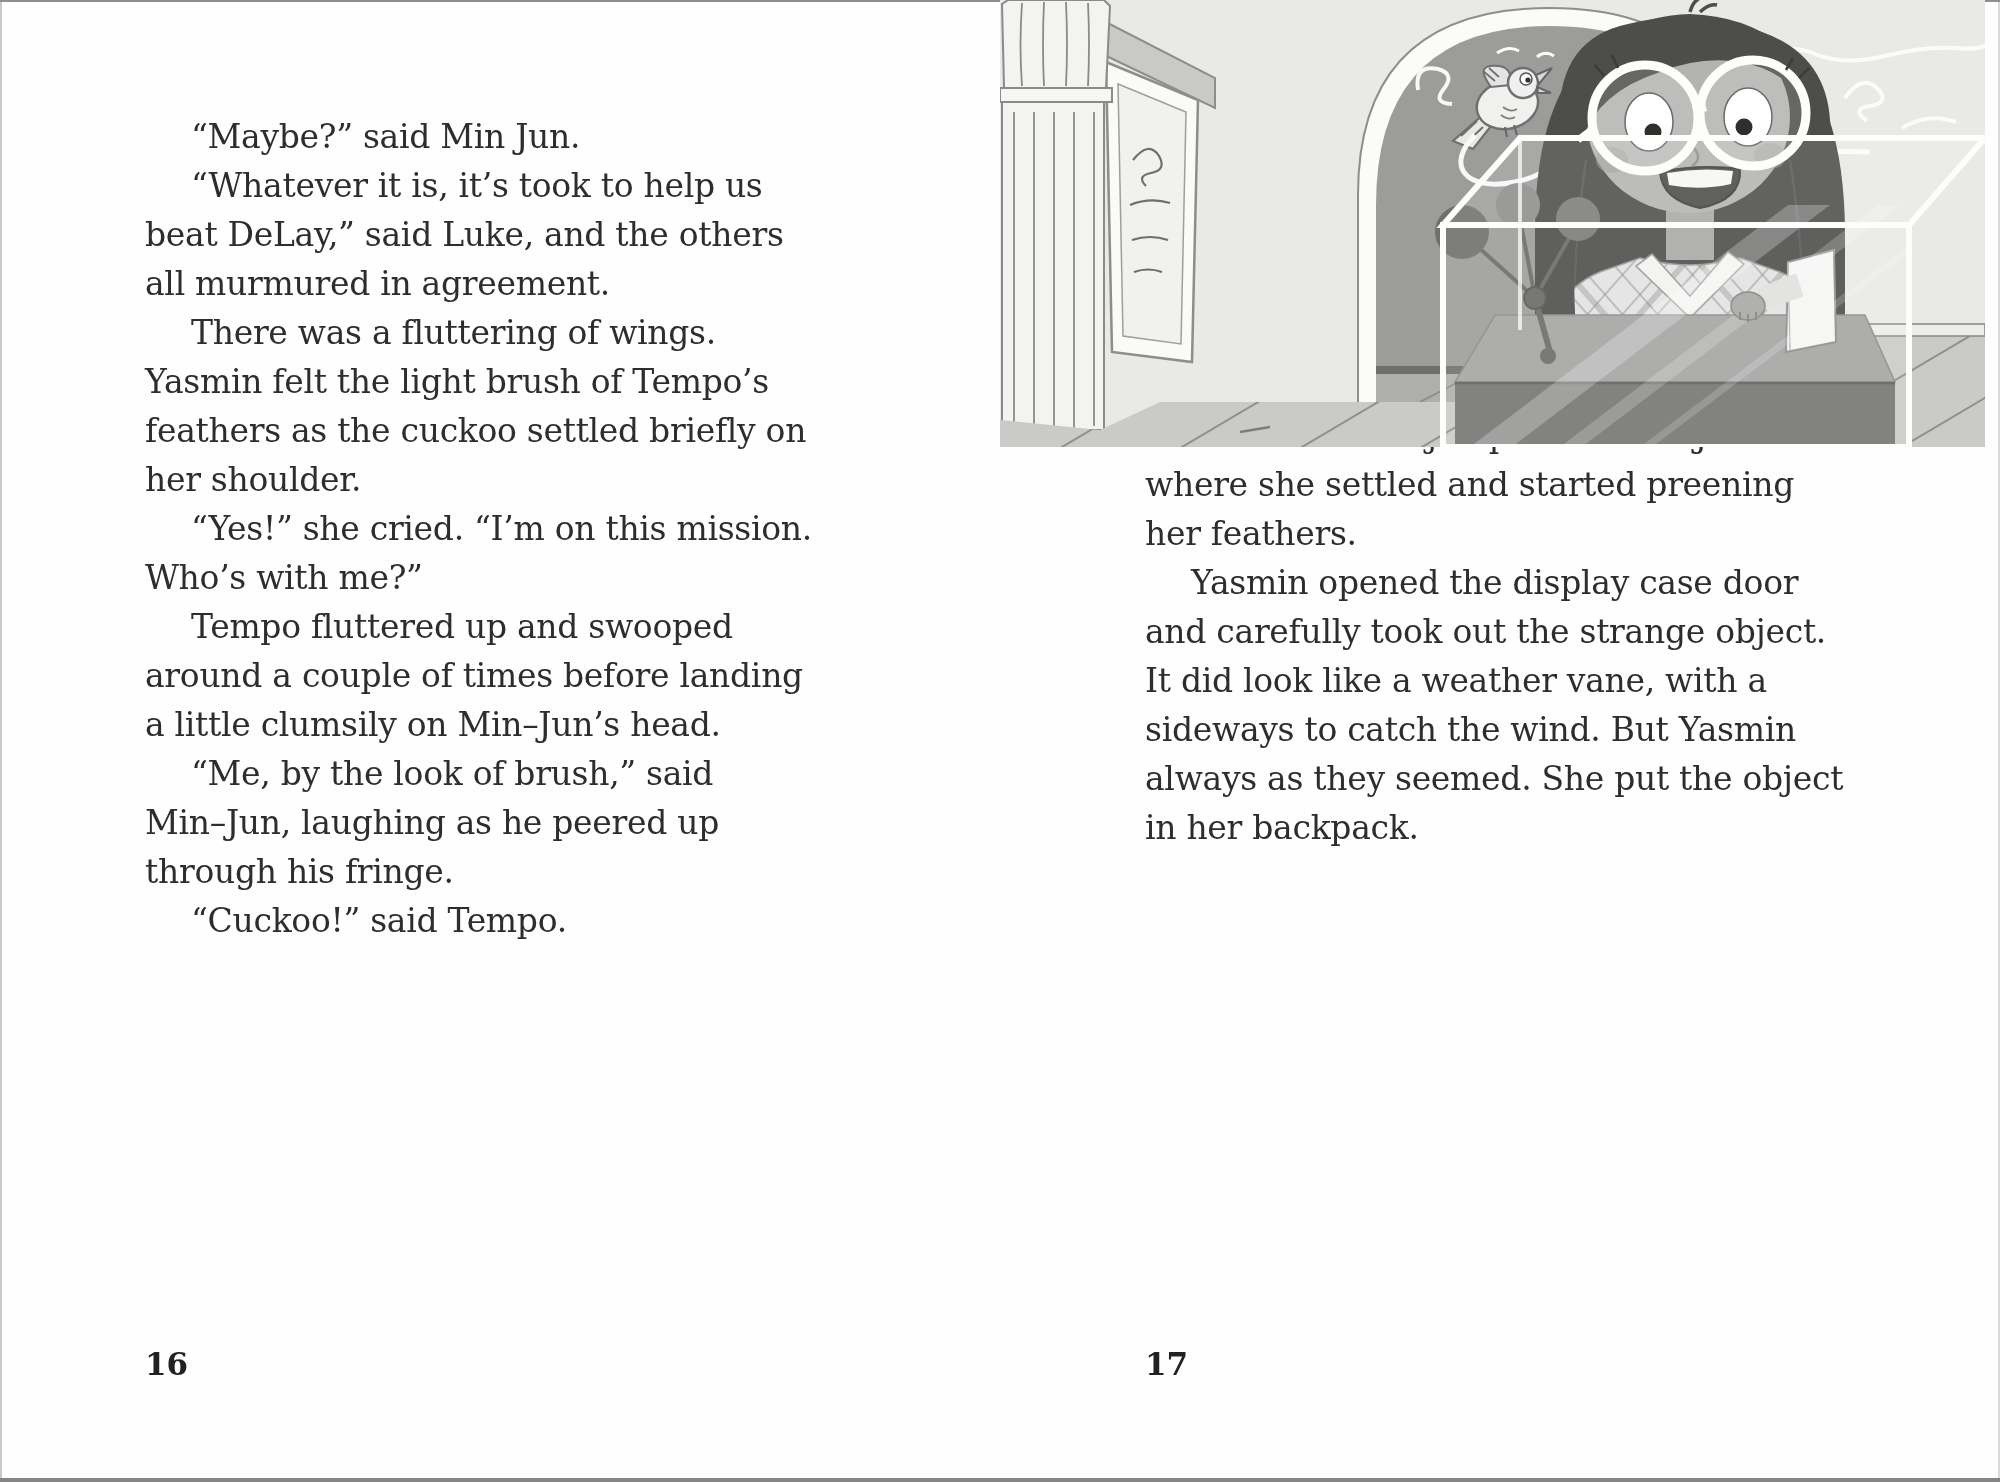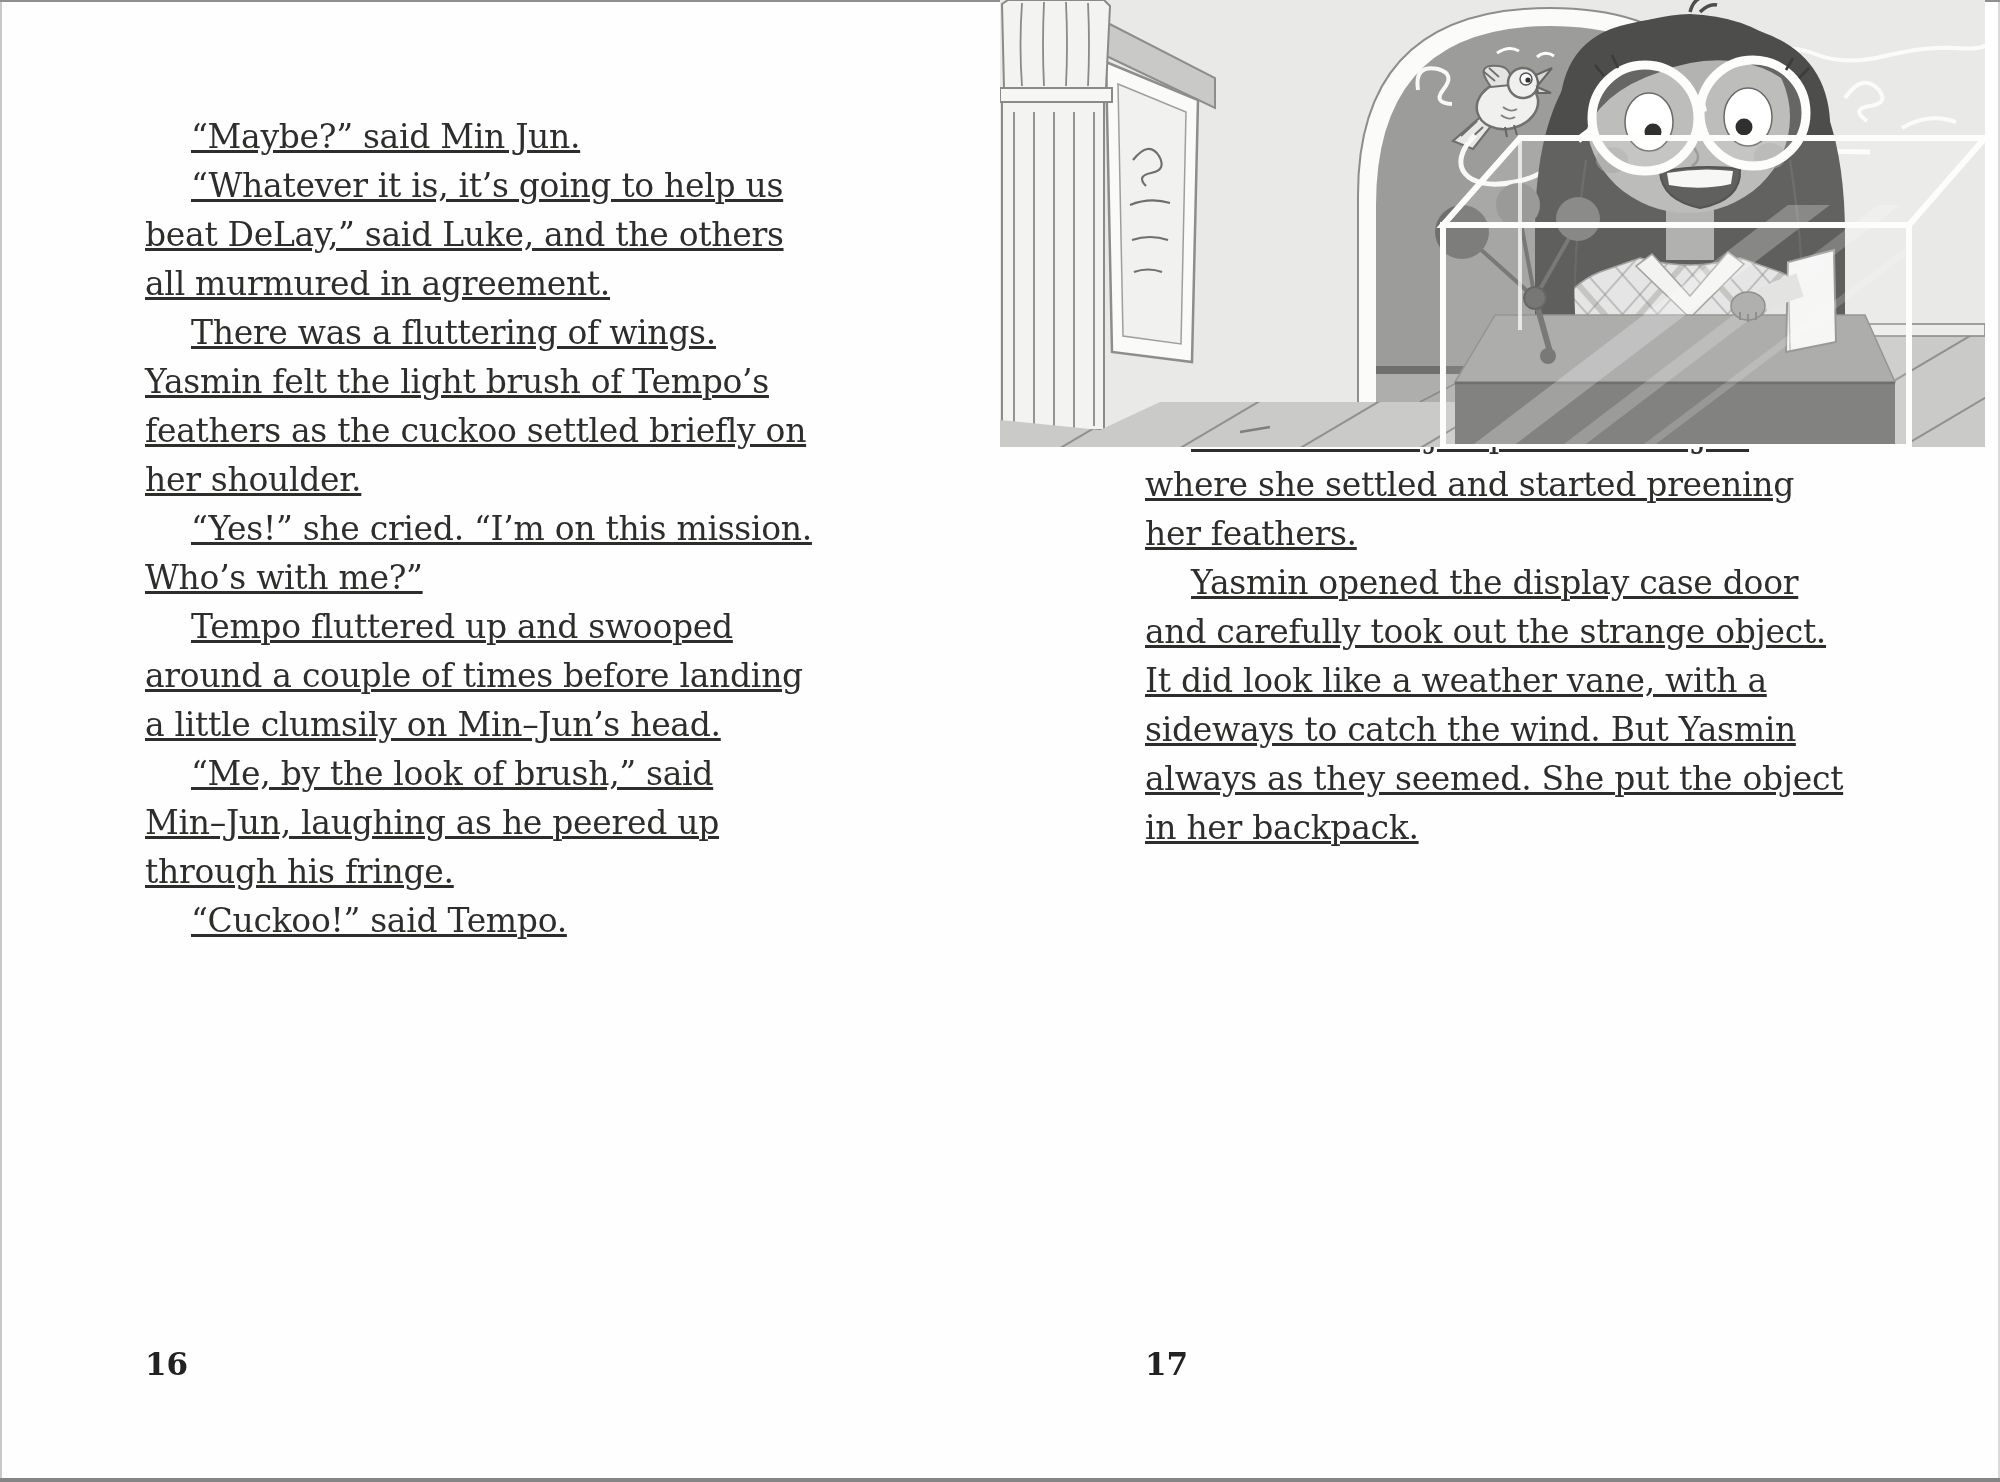--- a/index.html
+++ b/index.html
@@ -2,36 +2,36 @@
 <html><head>
 <meta charset="utf-8">
 <style>
   html,body{margin:0;padding:0;}
   body{
     width:2000px;height:1482px;position:relative;background:#fefefe;
     font-family:"DejaVu Serif", serif;
     box-shadow: inset 0 2px 0 #8f8f8f, inset 0 -4px 0 #858585, inset 2px 0 0 #c9c9c9, inset -2px 0 0 #d9d9d9;
     overflow:hidden;
   }
-  .textcol{position:absolute;color:#2d2d2c;font-size:33px;letter-spacing:-0.3px;text-decoration:underline;}
+  .textcol{position:absolute;color:#2d2d2c;font-size:33px;letter-spacing:-0.3px;}
   .tline{height:49px;line-height:49px;white-space:nowrap;}
   .tline.ind{padding-left:46px;}
   #left-text{left:145px;top:112px;width:690px;}
   #right-text{left:1145px;top:411px;width:740px;}
   .pagenum{position:absolute;top:1346px;font-size:31px;font-weight:bold;color:#222;text-align:left;}
   #pagenum-left{left:145px;width:680px;}
   #pagenum-right{left:1145px;width:700px;}
   #illustration{position:absolute;left:1000px;top:0;width:985px;height:447px;}
 </style>
 </head>
 <body>
 
 <div id="left-text" class="textcol">
     <div class="tline ind">“Maybe?” said Min Jun.</div>
-    <div class="tline ind">“Whatever it is, it’s going to help us</div>
+    <div class="tline ind">“Whatever it is, it’s took to help us</div>
     <div class="tline">beat DeLay,” said Luke, and the others</div>
     <div class="tline">all murmured in agreement.</div>
     <div class="tline ind">There was a fluttering of wings.</div>
     <div class="tline">Yasmin felt the light brush of Tempo’s</div>
     <div class="tline">feathers as the cuckoo settled briefly on</div>
     <div class="tline">her shoulder.</div>
     <div class="tline ind">“Yes!” she cried. “I’m on this mission.</div>
     <div class="tline">Who’s with me?”</div>
     <div class="tline ind">Tempo fluttered up and swooped</div>
     <div class="tline">around a couple of times before landing</div>

